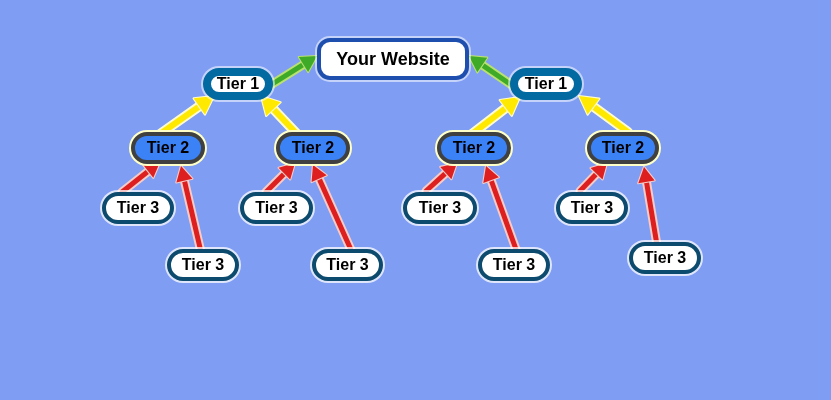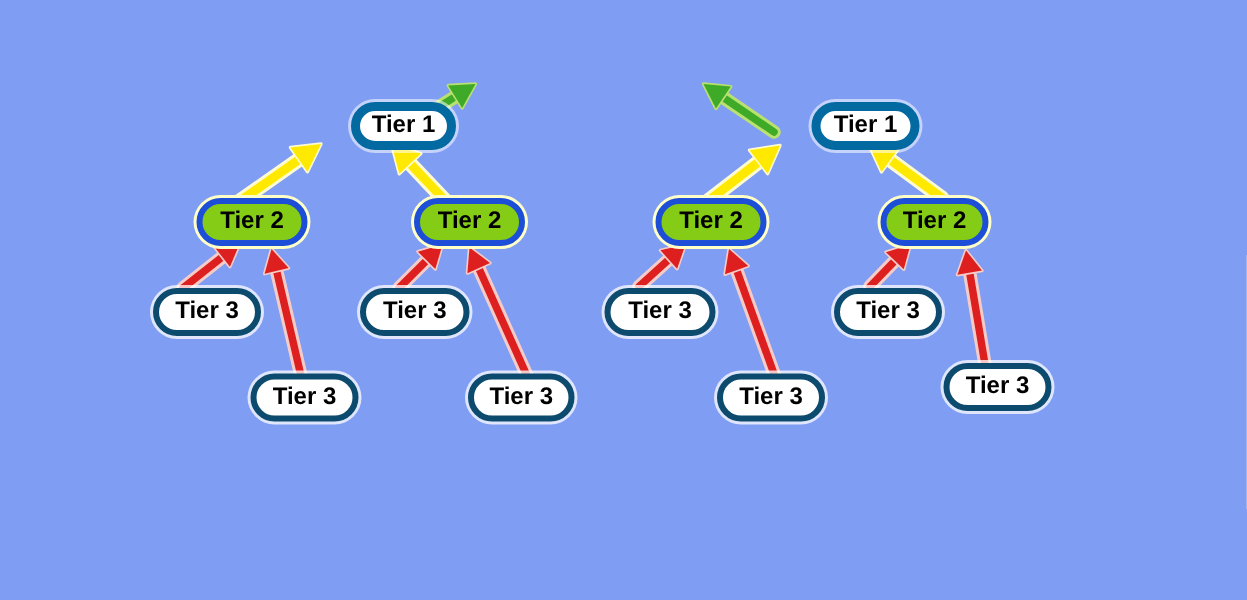--- a/index.html
+++ b/index.html
@@ -19,22 +19,22 @@
     border-radius:17px;
     box-sizing:border-box;
     box-shadow:0 0 0 2px rgba(255,255,255,0.55);
     white-space:nowrap;
   }
   .website{
     border:4px solid #1e4fae;
     border-radius:13px;
     font-size:18px;
   }
-  .t1{border:6px solid #0369a1;margin-left:31px;}
-  .t2{border:4px solid #1d4ed8;background:#84cc16;box-shadow:0 0 0 2px #ffffc8;}
+  .t1{border:8px solid #0369a1;}
+  .t2{border:4px solid #404040;background:#3b82f6;box-shadow:0 0 0 2px #ffffc8;}
   .t3{border:4px solid #0c4a6e;box-shadow:0 0 0 2px rgba(255,255,255,0.75);}
 </style>
 </head>
 <body>
 
 <div class="stage">
 
   <svg class="arrows" width="831" height="400" viewBox="0 0 831 400">
       <g>
         <line x1="266" y1="88" x2="305.1411054768859" y2="63.4408749948951" stroke="#b9e170" stroke-width="9" stroke-linecap="round"></line>
@@ -101,20 +101,21 @@
         <line x1="580" y1="191" x2="597.976237582405" y2="172.3579758404689" stroke="#dd1f1f" stroke-width="5" stroke-linecap="round"></line>
         <polygon points="607.0,163.0 602.5,179.5 590.6,168.1" fill="#dd1f1f" stroke="#f6ccc9" stroke-width="2.2" stroke-linejoin="round" paint-order="stroke"></polygon>
       </g>
       <g>
         <line x1="657" y1="245" x2="646.1371868349696" y2="179.82312100981787" stroke="#f6ccc9" stroke-width="9" stroke-linecap="round"></line>
         <line x1="657" y1="245" x2="646.1371868349696" y2="179.82312100981787" stroke="#dd1f1f" stroke-width="5" stroke-linecap="round"></line>
         <polygon points="644.0,167.0 654.6,180.4 638.3,183.2" fill="#dd1f1f" stroke="#f6ccc9" stroke-width="2.2" stroke-linejoin="round" paint-order="stroke"></polygon>
       </g>
     </svg>
 
+  <div class="node website" style="left:317px;top:38px;width:152px;height:42px;">Your Website</div>
 
   <div class="node t1" style="left:203px;top:68px;width:70px;height:32px;">Tier 1</div>
   <div class="node t1" style="left:510px;top:68px;width:72px;height:32px;">Tier 1</div>
 
   <div class="node t2" style="left:131px;top:132px;width:74px;height:32px;">Tier 2</div>
   <div class="node t2" style="left:276px;top:132px;width:74px;height:32px;">Tier 2</div>
   <div class="node t2" style="left:437px;top:132px;width:74px;height:32px;">Tier 2</div>
   <div class="node t2" style="left:587px;top:132px;width:72px;height:32px;">Tier 2</div>
 
   <div class="node t3" style="left:102px;top:192px;width:72px;height:32px;">Tier 3</div>

